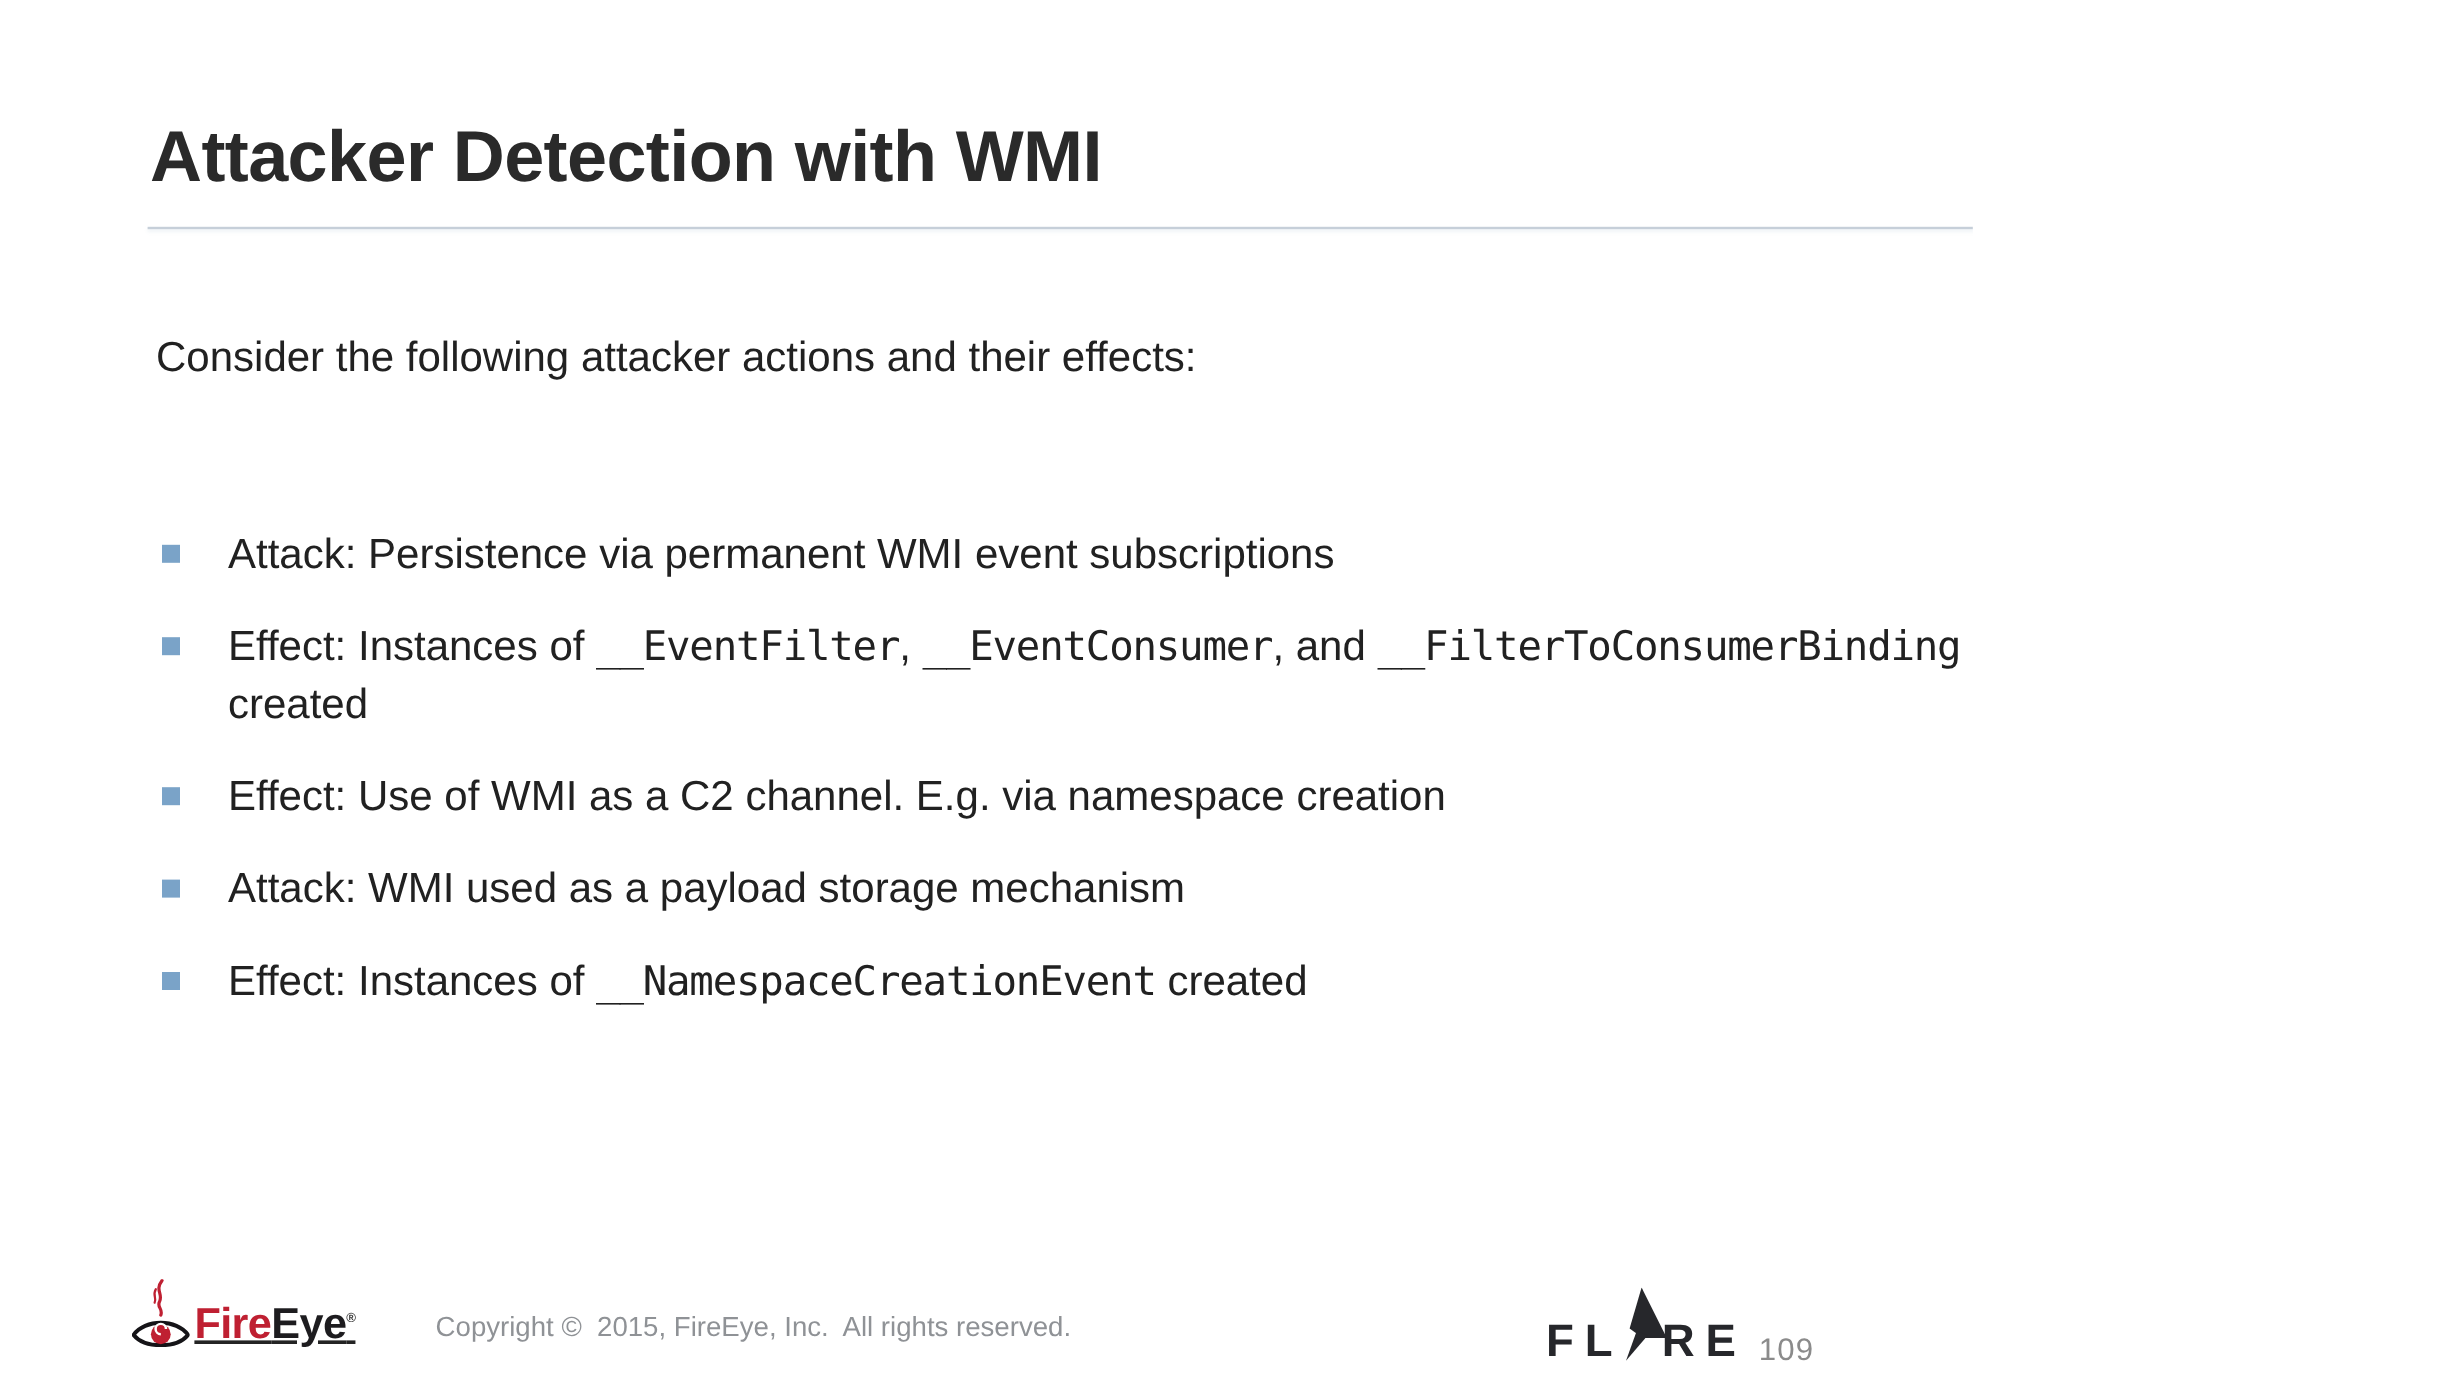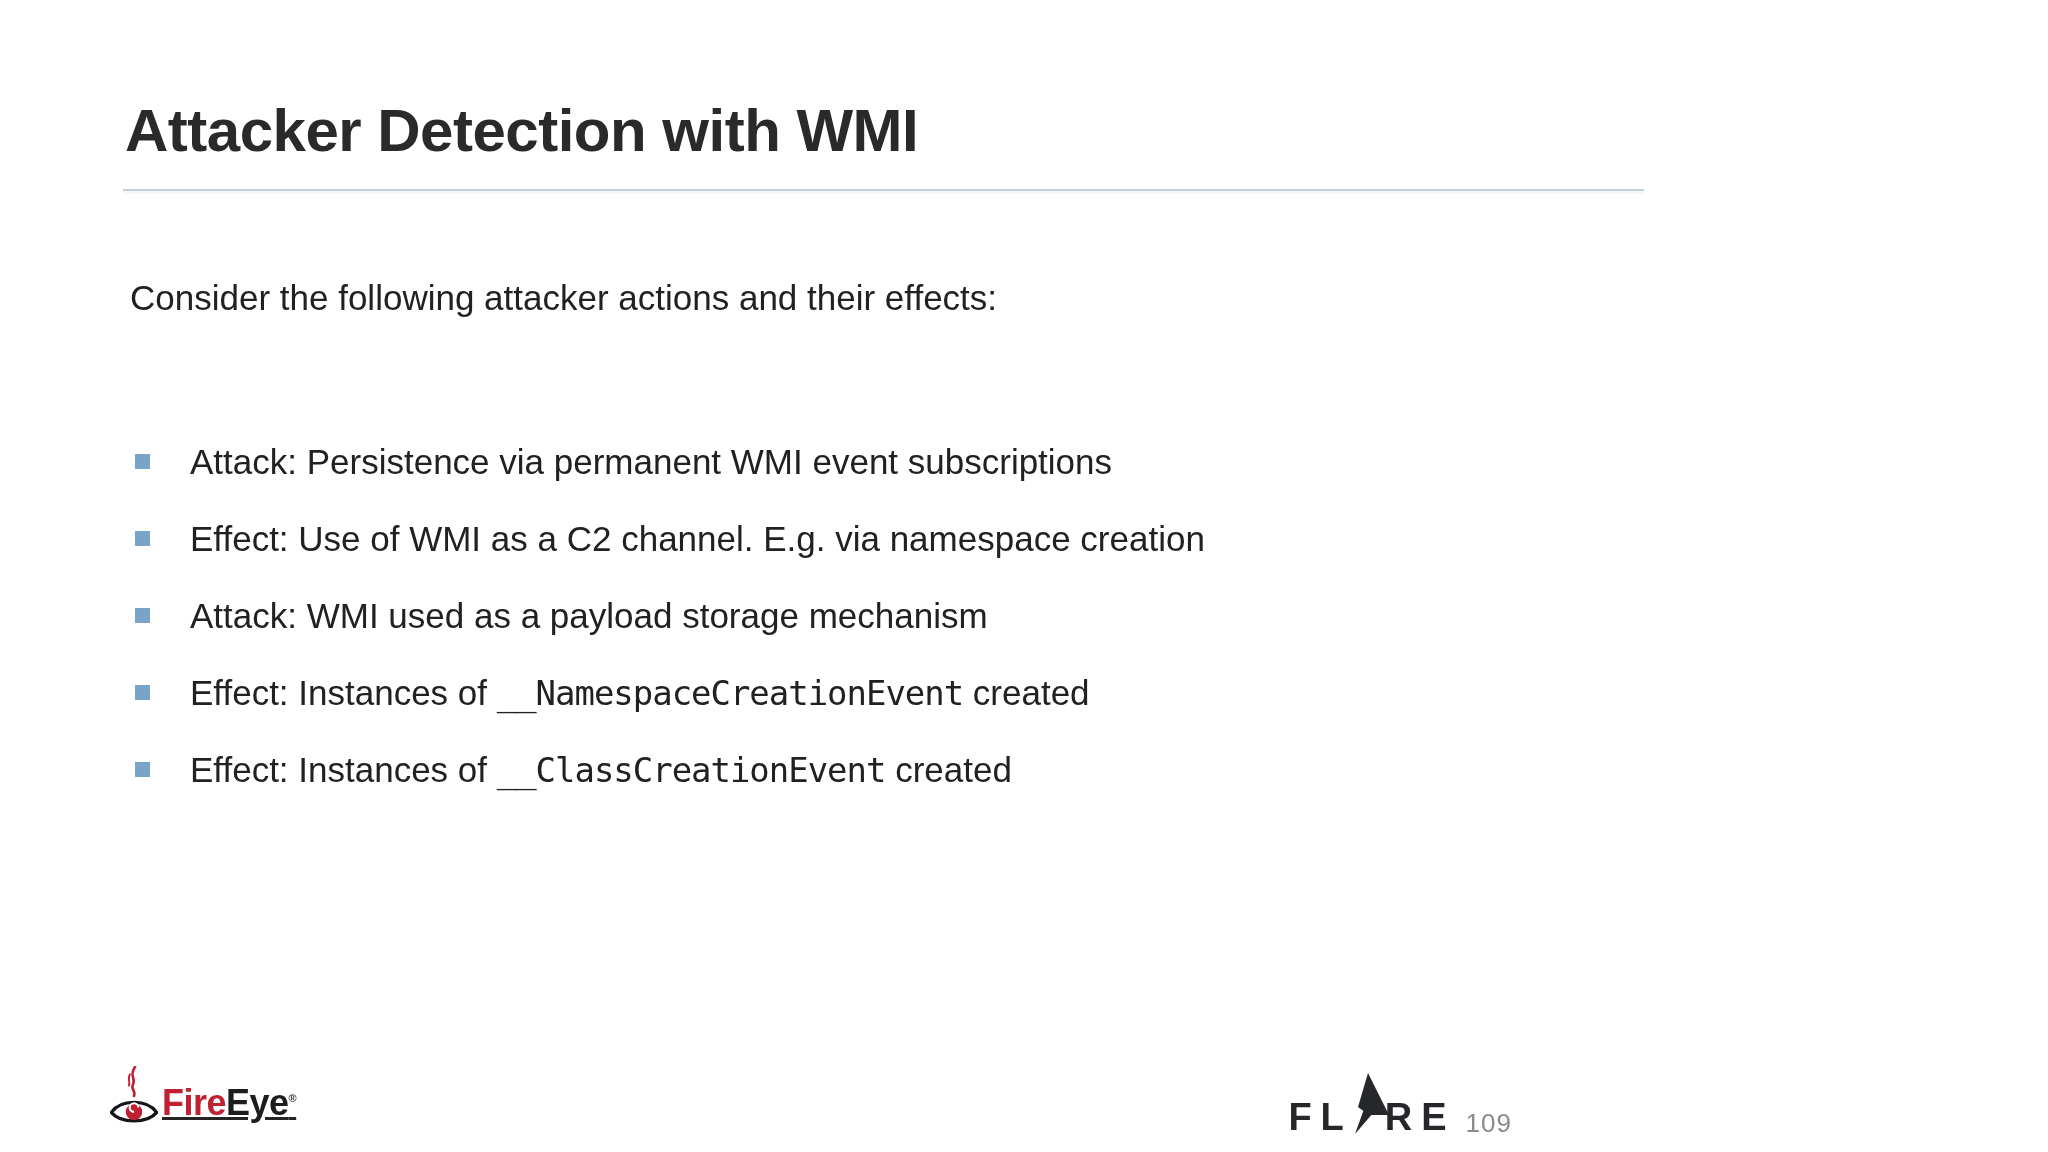--- a/index.html
+++ b/index.html
@@ -89,39 +89,40 @@
 
 <div class="slide">
 
   <h1 class="title">Attacker Detection with WMI</h1>
   <div class="title-rule"></div>
 
   <p class="intro">Consider the following attacker actions and their effects:</p>
 
   <ul class="bullets">
       <li><span>Attack: Persistence via permanent WMI event subscriptions</span></li>
+      <li><span>Effect: Instances of </span><span class="mono">__EventFilter</span><span>, </span><span class="mono">__EventConsumer</span><span>, and </span><span class="mono">__FilterToConsumerBinding</span><span> created</span></li>
       <li><span>Effect: Use of WMI as a C2 channel. E.g. via namespace creation</span></li>
       <li><span>Attack: WMI used as a payload storage mechanism</span></li>
       <li><span>Effect: Instances of </span><span class="mono">__NamespaceCreationEvent</span><span> created</span></li>
-      <li><span>Effect: Instances of </span><span class="mono">__ClassCreationEvent</span><span> created</span></li>
     </ul>
 
   <div class="fireeye-logo">
     <span>
       <svg width="48" height="66" viewBox="0 0 46 64" aria-hidden="true">
         <path d="M24 1 c-6 8 1 11 -2 17 c-2.5 4.5 3 6 1 11" fill="none" stroke="#bf2032" stroke-width="2.6" stroke-linecap="round"></path>
         <path d="M19 8 c-3 5 1 7 -1 11" fill="none" stroke="#bf2032" stroke-width="1.8" stroke-linecap="round"></path>
         <path d="M1 45 C10 32 36 32 45 45 C36 56 10 56 1 45 Z" fill="none" stroke="#151418" stroke-width="3.2"></path>
         <circle cx="23" cy="44.5" r="8" fill="#bf2032"></circle>
         <path d="M23 44.5 a4.2 4.2 0 1 1 4.2 -4.2" fill="none" stroke="#ffffff" stroke-width="2"></path>
       </svg>
     </span>
     <span class="fireeye-word"><span class="fe-fire">Fire</span><span class="fe-eye">Eye</span><span class="fe-tm">®</span></span>
   </div>
 
+  <div class="copyright">Copyright ©  2015, FireEye, Inc.  All rights reserved.</div>
 
   <div class="flare-logo">
     <span class="flare-letters">FL</span>
     <span class="flare-bolt">
       <svg width="44" height="62" viewBox="0 0 44 62" aria-hidden="true">
         <polygon points="21,0 42,42 22,42 11,34" fill="#26272b"></polygon>
         <polygon points="17,36 26,40 8,61" fill="#26272b"></polygon>
       </svg>
     </span>
     <span class="flare-letters right">RE</span>

